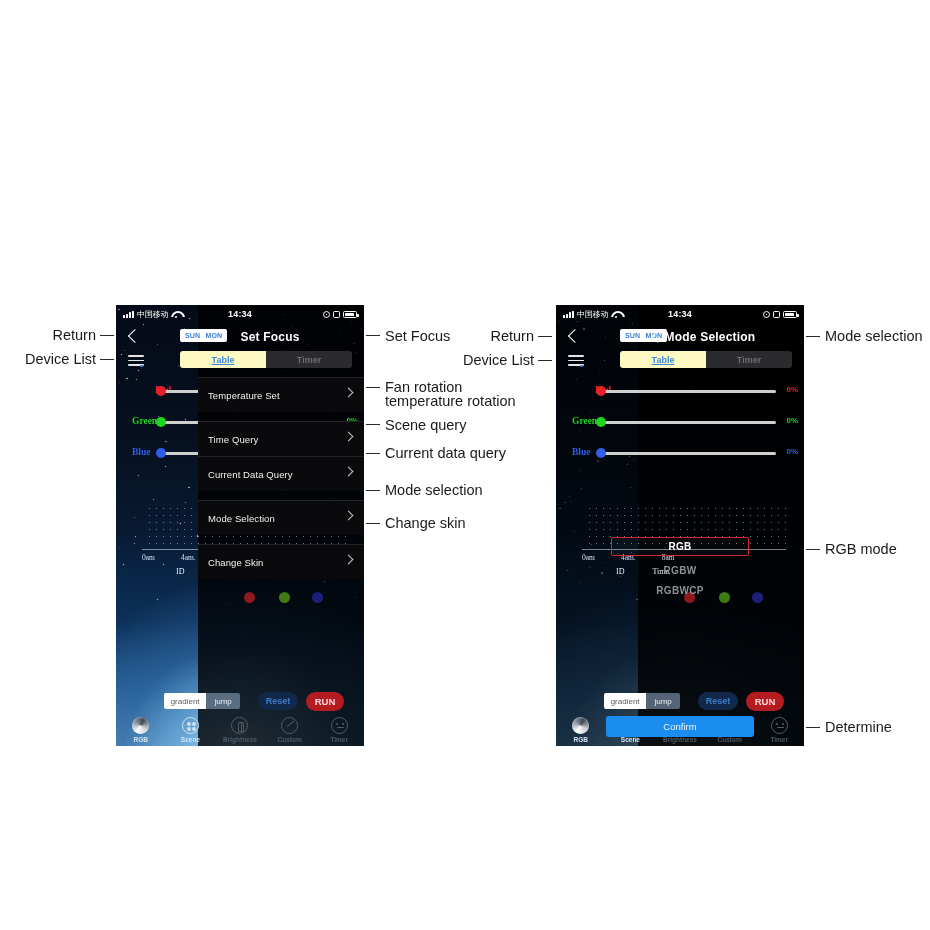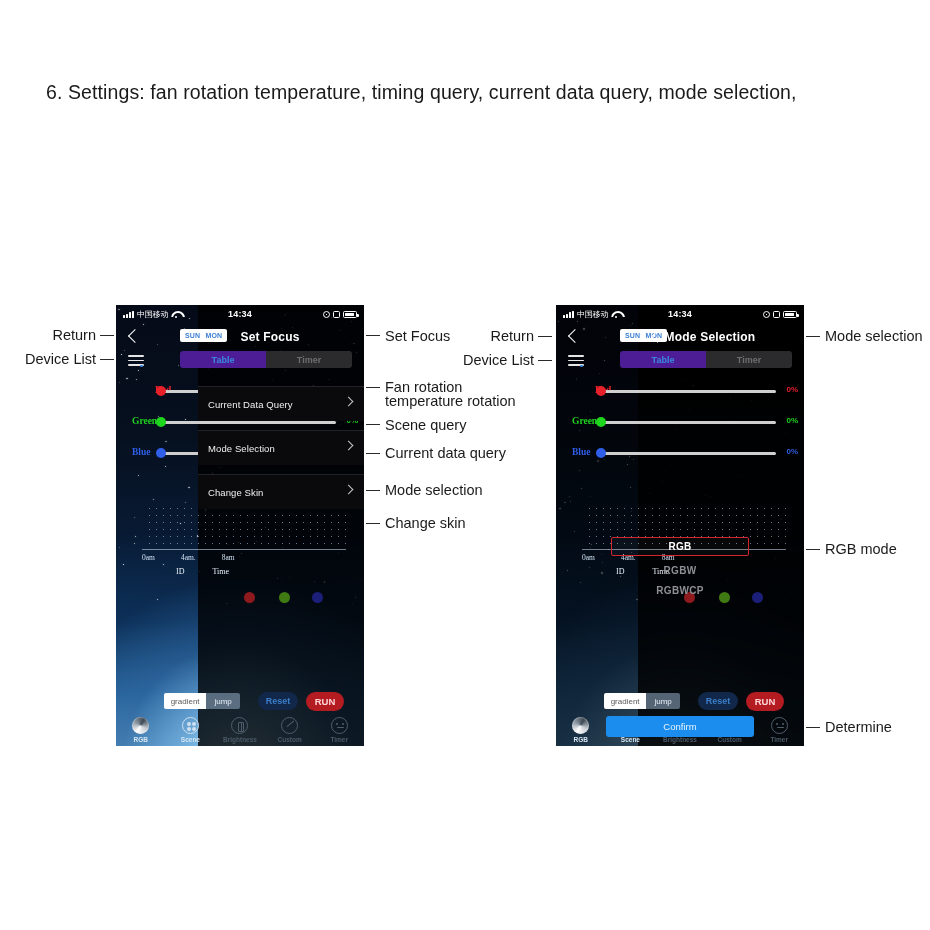--- a/index.html
+++ b/index.html
@@ -145,21 +145,21 @@
 
   
   .segmented {
     position:absolute; left:64px; top:46px; width:172px; height:17px; z-index:30;
     display:flex; border-radius:3px; overflow:hidden;
   }
   .segmented .seg {
     flex:1; display:flex; align-items:center; justify-content:center;
     font-size:9px; font-weight:bold;
   }
-  .segmented .seg.on { background:#4c1d95; color:#3b8ae2; }
+  .segmented .seg.on { background:#fef9c3; color:#3b8ae2;text-decoration:underline; }
   .segmented .seg.off{ background:#2b2b2d; color:#6e6e70; }
 
   
   .sliders { position:absolute; left:0; right:0; top:72px; z-index:25; }
   .slider-row { position:relative; height:31px; }
   .sl-label {
     position:absolute; left:16px; top:8px;
     font-size:9.5px; font-weight:bold; font-family:"Liberation Serif", serif;
   }
   .sl-track {
@@ -310,21 +310,20 @@
   }
   .anno.r { text-align:right; }
   .lead { position:absolute; height:1px; background:#2a2a2a; }
 </style>
 </head>
 <body>
 
 <div id="page">
 
   <div class="caption">
-    <span>6. Settings: fan rotation temperature, timing query, current data query, mode selection,</span>
   </div>
 
   <div class="phone" id="phone-left">
     <div class="sky"></div>
     <div class="stars" id="stars-left">
         <i style="left: 67.9px; top: 23px; opacity: 0.43; width: 1px; height: 1px;"></i>
         <i style="left: 7.8px; top: 44.9px; opacity: 0.37; width: 1px; height: 1px;"></i>
         <i style="left: 211.6px; top: 46.3px; opacity: 0.86; width: 1px; height: 1px;"></i>
         <i style="left: 91.6px; top: 63.4px; opacity: 0.37; width: 1px; height: 1px;"></i>
         <i style="left: 139.8px; top: 235.8px; opacity: 0.51; width: 1px; height: 1px;"></i>
@@ -561,21 +560,29 @@
               <b></b>
               <b></b>
               <s></s>
             </span>
         </span>
         <span class="tlabel">Timer</span>
       </div>
     </div>
 
     <div class="menu">
+      <div class="menu-item">
+        <span class="mlabel">Temperature Set</span>
+        <span class="chev"></span>
+      </div>
       <div class="menu-gap"></div>
+      <div class="menu-item">
+        <span class="mlabel">Time Query</span>
+        <span class="chev"></span>
+      </div>
       <div class="menu-item">
         <span class="mlabel">Current Data Query</span>
         <span class="chev"></span>
       </div>
       <div class="menu-gap"></div>
       <div class="menu-item">
         <span class="mlabel">Mode Selection</span>
         <span class="chev"></span>
       </div>
       <div class="menu-gap"></div>

